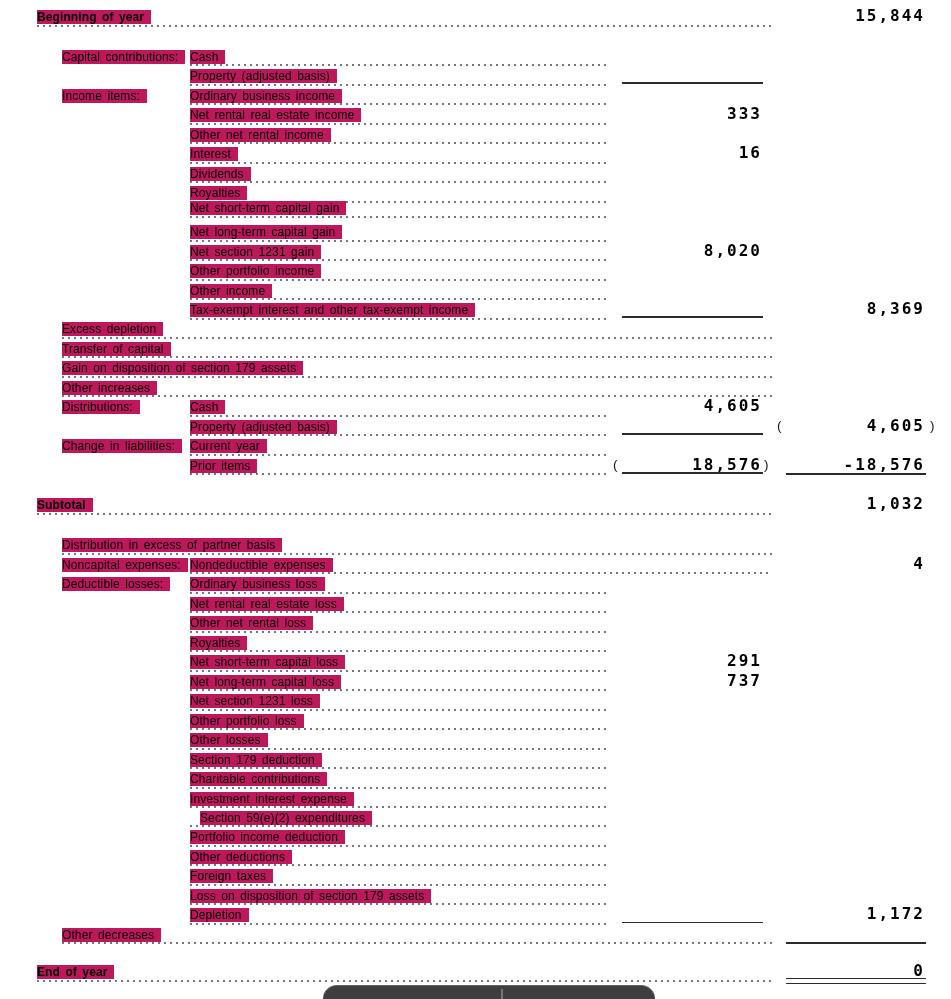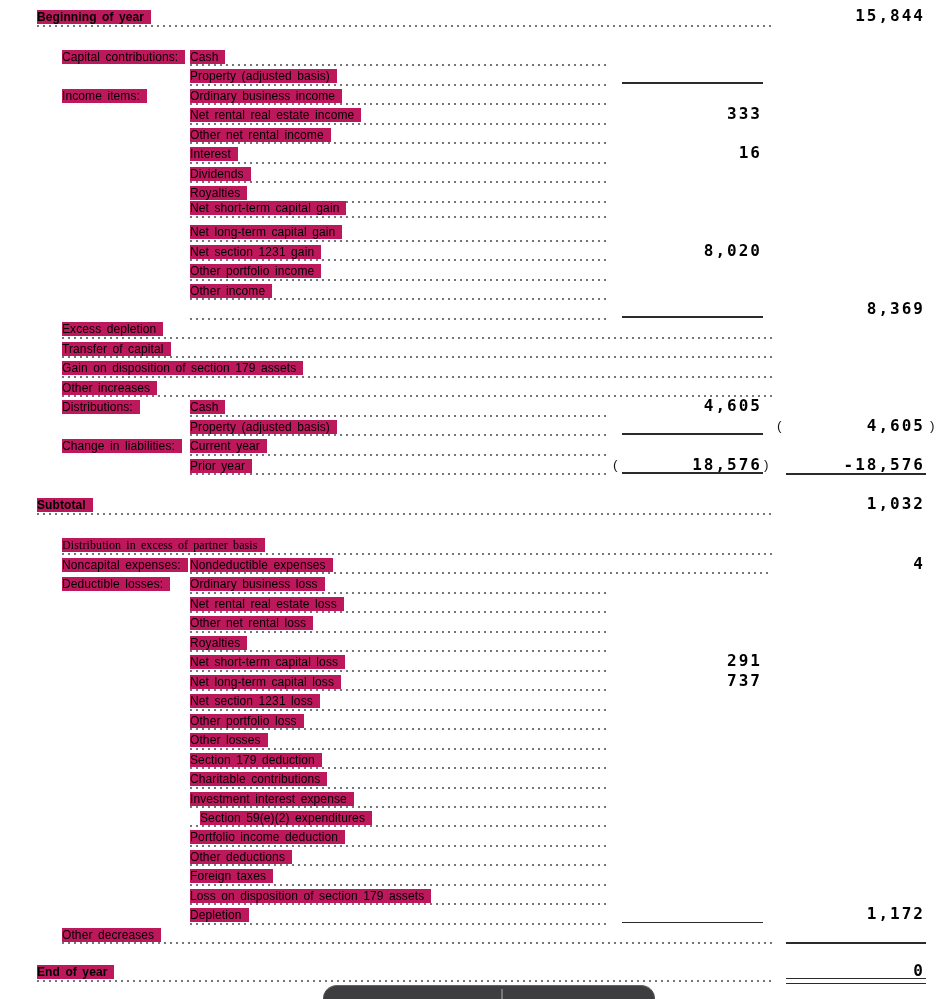--- a/index.html
+++ b/index.html
@@ -159,20 +159,21 @@
       <div class="row" style="top: 258.58px;">
         <div class="leader" style="left: 190px; right: 341px;"></div>
         <span class="label" style="left: 190px;">Other portfolio income</span>
       </div>
       <div class="row" style="top: 278.06px;">
         <div class="leader" style="left: 190px; right: 341px;"></div>
         <span class="label" style="left: 190px;">Other income</span>
       </div>
       <div class="row" style="top: 297.54px;">
         <div class="leader" style="left: 190px; right: 341px;"></div>
+        <span class="label" style="left: 190px;">Tax-exempt interest and other tax-exempt income</span>
         <span class="amount right">8,369</span>
         <div class="rule mid"></div>
       </div>
       <div class="row" style="top: 317.02px;">
         <div class="leader" style="left: 62px; right: 179px;"></div>
         <span class="label" style="left: 62px;">Excess depletion</span>
       </div>
       <div class="row" style="top: 336.5px;">
         <div class="leader" style="left: 62px; right: 179px;"></div>
         <span class="label" style="left: 62px;">Transfer of capital</span>
@@ -199,36 +200,36 @@
         <span class="paren right-close">)</span>
         <div class="rule mid"></div>
       </div>
       <div class="row" style="top: 433.9px;">
         <div class="leader" style="left: 190px; right: 341px;"></div>
         <span class="label" style="left: 62px;">Change in liabilities:</span>
         <span class="label" style="left: 190px;">Current year</span>
       </div>
       <div class="row" style="top: 453.38px;">
         <div class="leader" style="left: 190px; right: 341px;"></div>
-        <span class="label" style="left: 190px;">Prior year</span>
+        <span class="label" style="left: 190px;">Prior items</span>
         <span class="amount mid">18,576</span>
         <span class="paren mid-open">(</span>
         <span class="paren mid-close">)</span>
         <span class="amount right">-18,576</span>
         <div class="rule mid"></div>
         <div class="rule right"></div>
       </div>
       <div class="row" style="top: 492.8px;">
         <div class="leader" style="left: 37px; right: 179px;"></div>
         <span class="label head" style="left: 37px;">Subtotal</span>
         <span class="amount right">1,032</span>
       </div>
       <div class="row" style="top: 532.8px;">
         <div class="leader" style="left: 62px; right: 179px;"></div>
-        <span class="label" style="left: 62px; font-family: Liberation Serif, serif;">Distribution in excess of partner basis</span>
+        <span class="label" style="left: 62px;">Distribution in excess of partner basis</span>
       </div>
       <div class="row" style="top: 552.28px;">
         <div class="leader" style="left: 190px; right: 179px;"></div>
         <span class="label" style="left: 62px;">Noncapital expenses:</span>
         <span class="label" style="left: 190px;">Nondeductible expenses</span>
         <span class="amount right">4</span>
       </div>
       <div class="row" style="top: 571.76px;">
         <div class="leader" style="left: 190px; right: 341px;"></div>
         <span class="label" style="left: 62px;">Deductible losses:</span>

